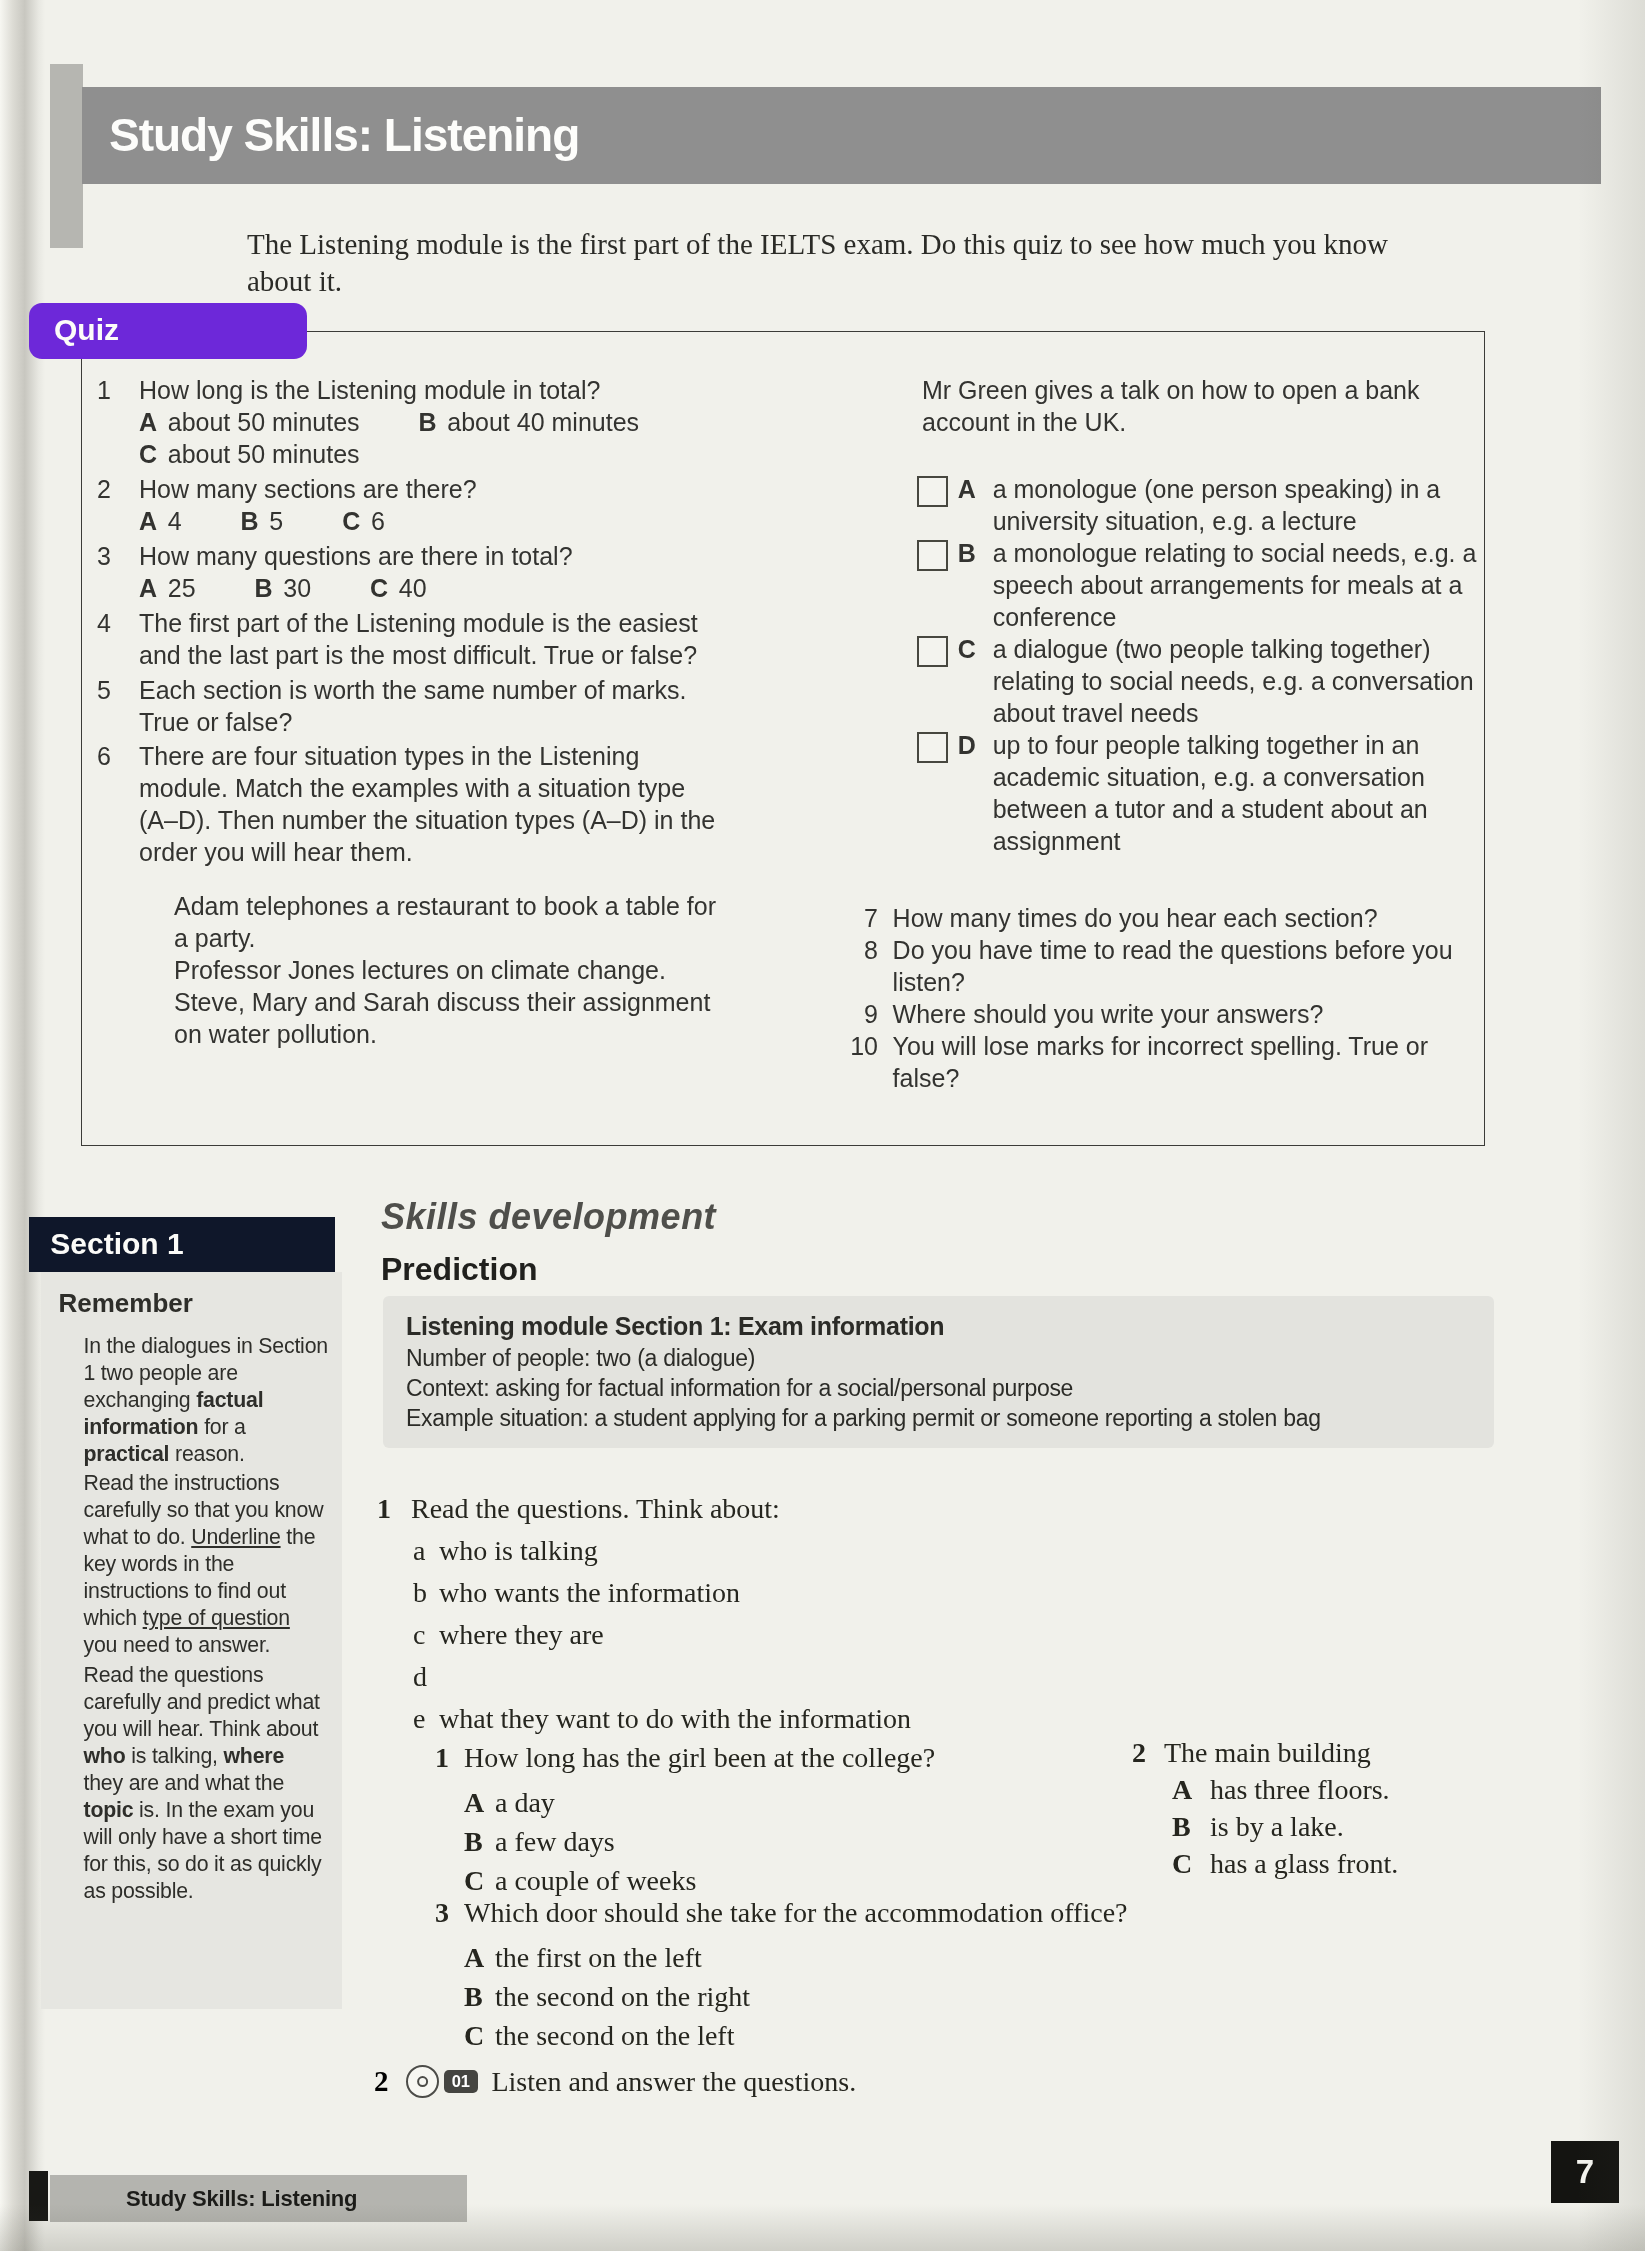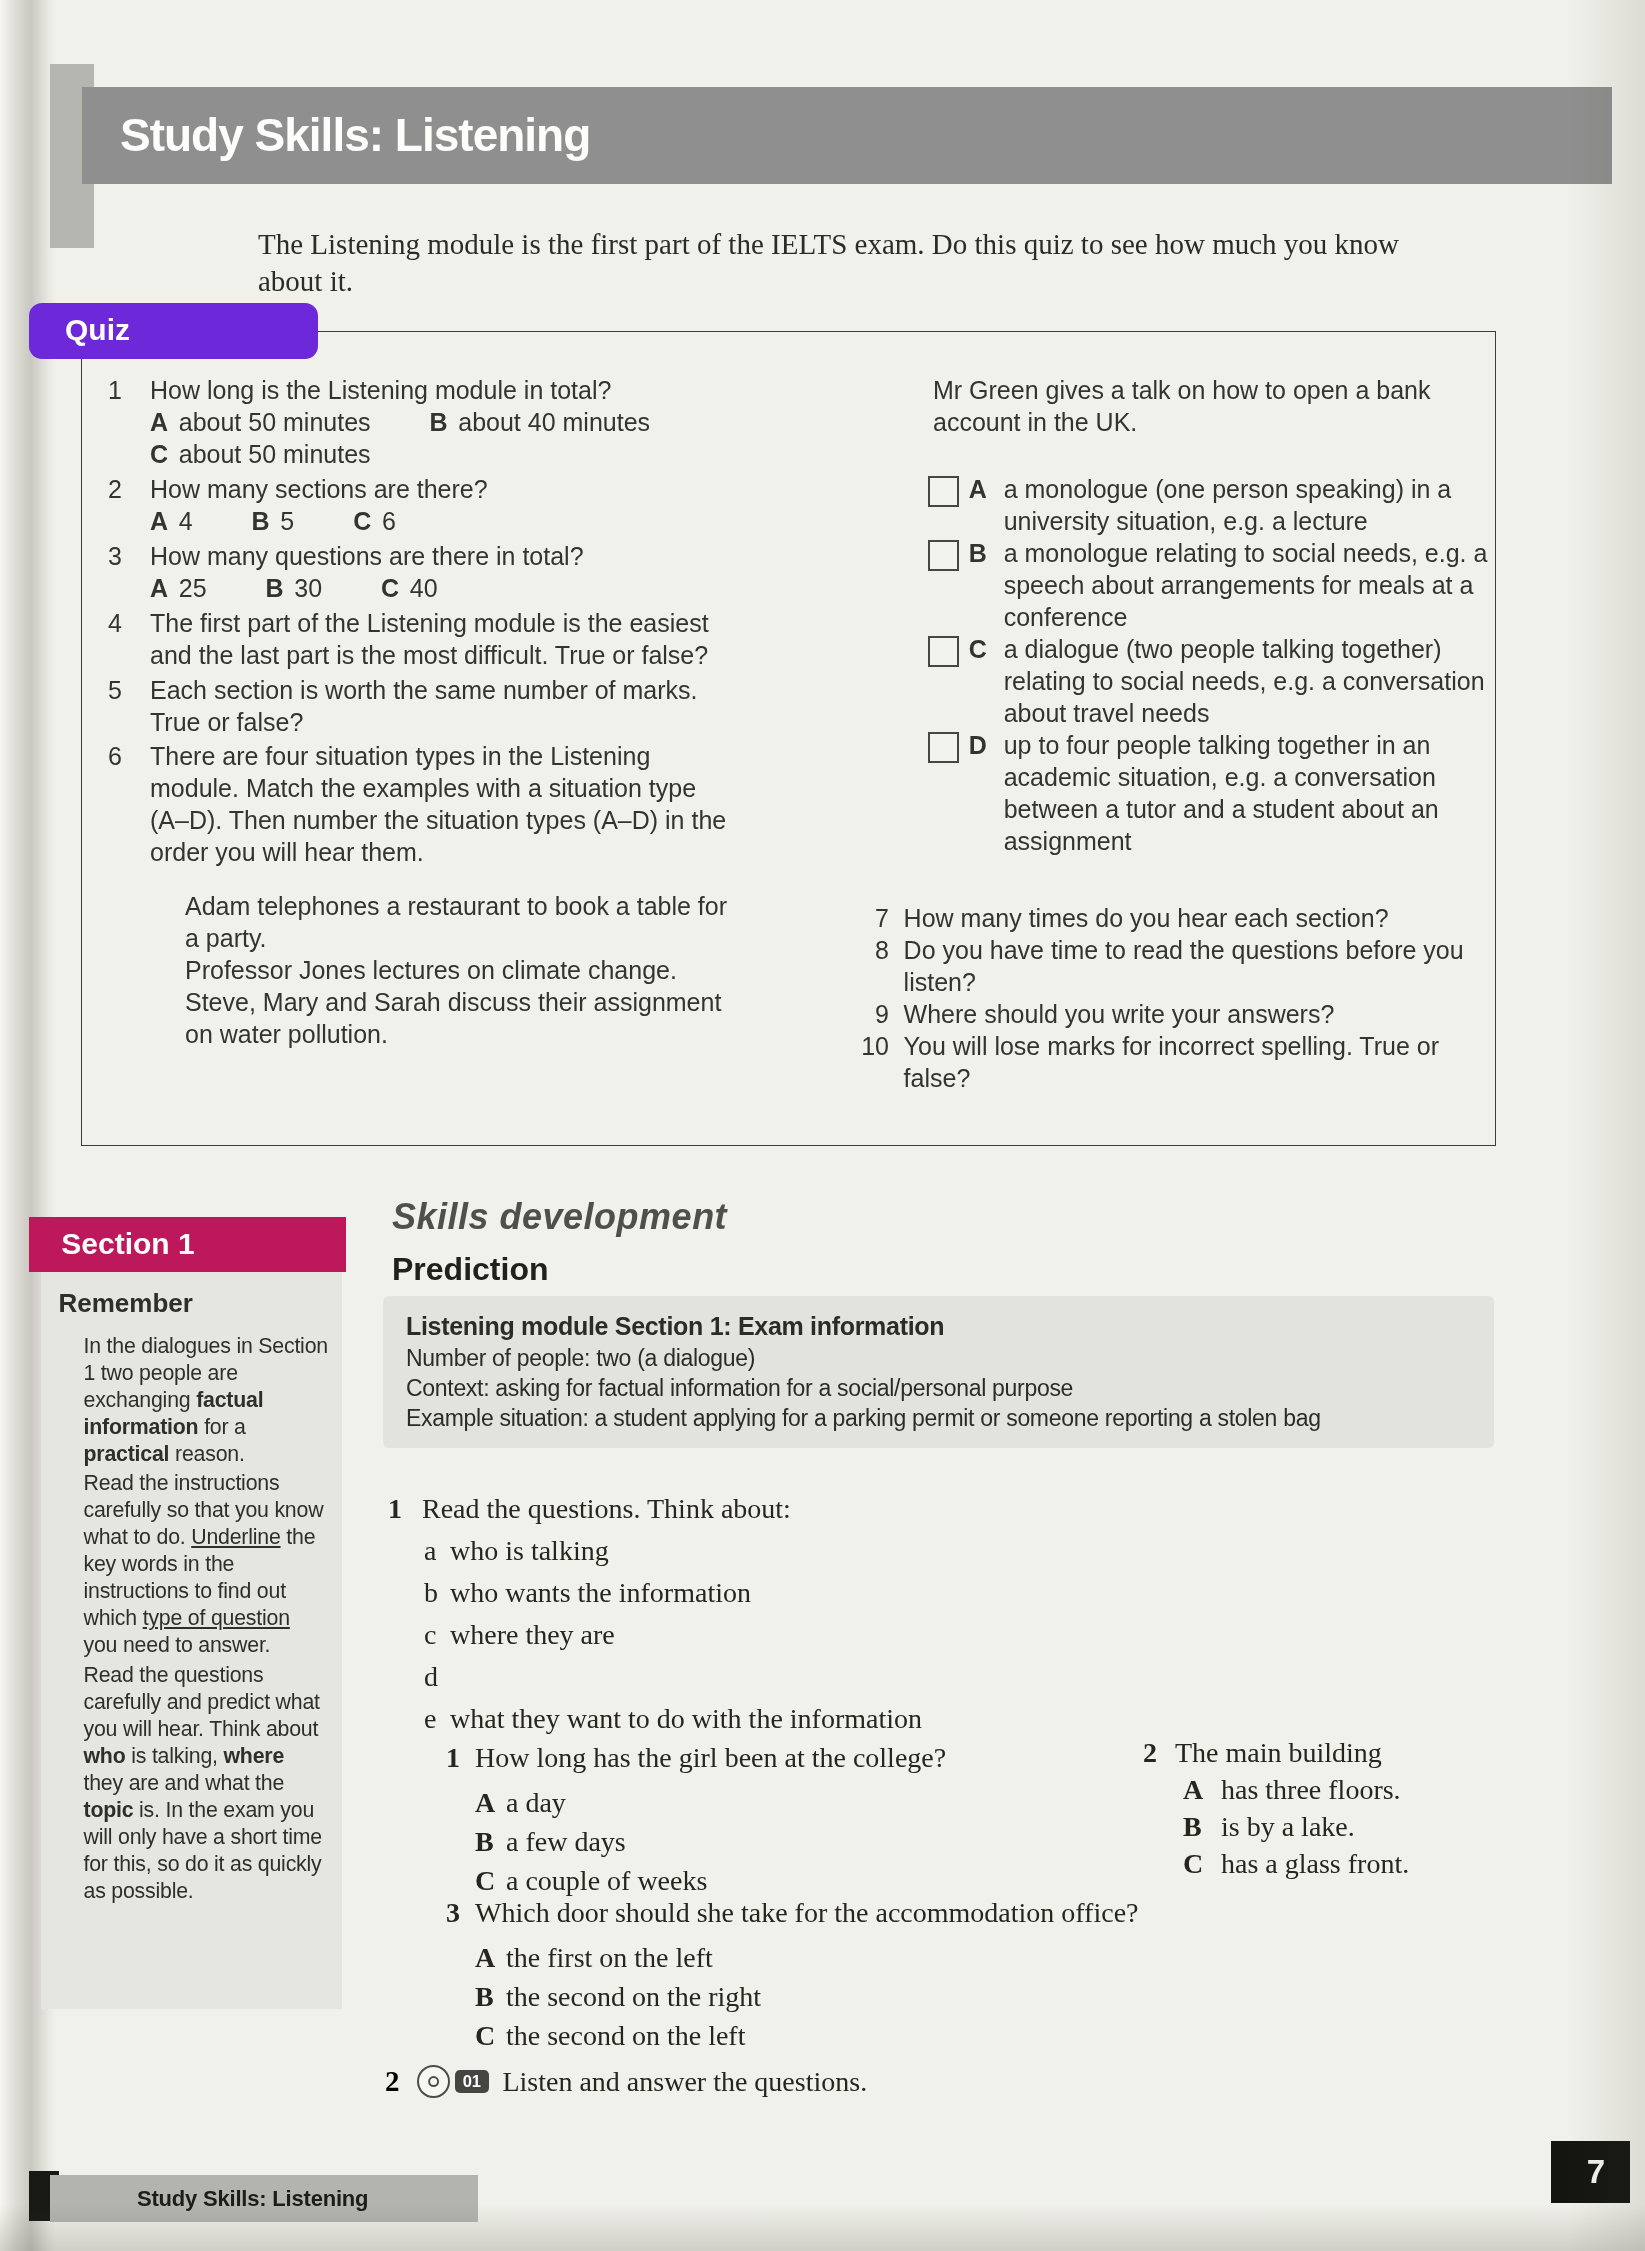--- a/index.html
+++ b/index.html
@@ -2,21 +2,21 @@
 <html><head>
 <meta charset="utf-8">
 <style>
   html,body{margin:0;padding:0;}
   body{
     width:1646px;height:2251px;position:relative;overflow:hidden;
     background:#f1f1eb;
     font-family:"Liberation Sans", sans-serif;
     -webkit-font-smoothing:antialiased;
   }
-  .abs{position:absolute;padding-left:11px;}
+  .abs{position:absolute;}
 
   
   .edge-left{left:0;top:0;bottom:0;width:45px;
     background:linear-gradient(90deg,#f7f7f2 0%,#dddcd5 28%,#c8c7c0 55%,#e8e8e2 86%,rgba(241,241,235,0) 100%);}
   .shade-right{right:0;top:0;bottom:0;width:68px;
     background:linear-gradient(270deg,rgba(70,70,58,0.12),rgba(70,70,58,0));}
   .shade-bottom{left:0;right:0;bottom:0;height:47px;
     background:linear-gradient(0deg,rgba(70,70,58,0.20),rgba(70,70,58,0));}
 
   
@@ -58,21 +58,21 @@
     margin:2.9px 0 0 76px;flex:none;}
   .tl{margin-left:9.7px;width:35px;flex:none;font-weight:bold;}
   .tt{width:485px;flex:none;}
 
   .rqs{margin-top:45px;}
   .rq{display:flex;}
   .rqn{width:37px;flex:none;text-align:right;}
   .rqt{margin-left:14.6px;width:587px;}
 
   
-  .section-tab{left:29px;top:1217px;width:306px;height:55px;background:#be185d;}
+  .section-tab{left:29px;top:1217px;width:306px;height:55px;background:#0f172a;}
   .section-tab span{display:block;padding-left:21.3px;line-height:53px;font-size:30px;font-weight:bold;color:#fbfbf8;}
   .remember{left:41px;top:1272px;width:301px;min-height:737px;background:#e6e6e1;
     padding:15.5px 13.6px 19.4px 17.5px;box-sizing:border-box;color:#2e2e2a;}
   .rem-title{font-size:26px;font-weight:bold;margin-bottom:14px;}
   .rem-item{display:flex;font-size:21.3px;line-height:27px;letter-spacing:-0.2px;margin-bottom:2.9px;}
   .rem-item .rdcell{width:25px;flex:none;}
   .rdot{width:7.8px;height:7.8px;border-radius:50%;background:#3b3b37;margin-top:9.7px;}
   .rem-text{flex:1;}
   .b{font-weight:bold;}
   .u{text-decoration:underline;}

